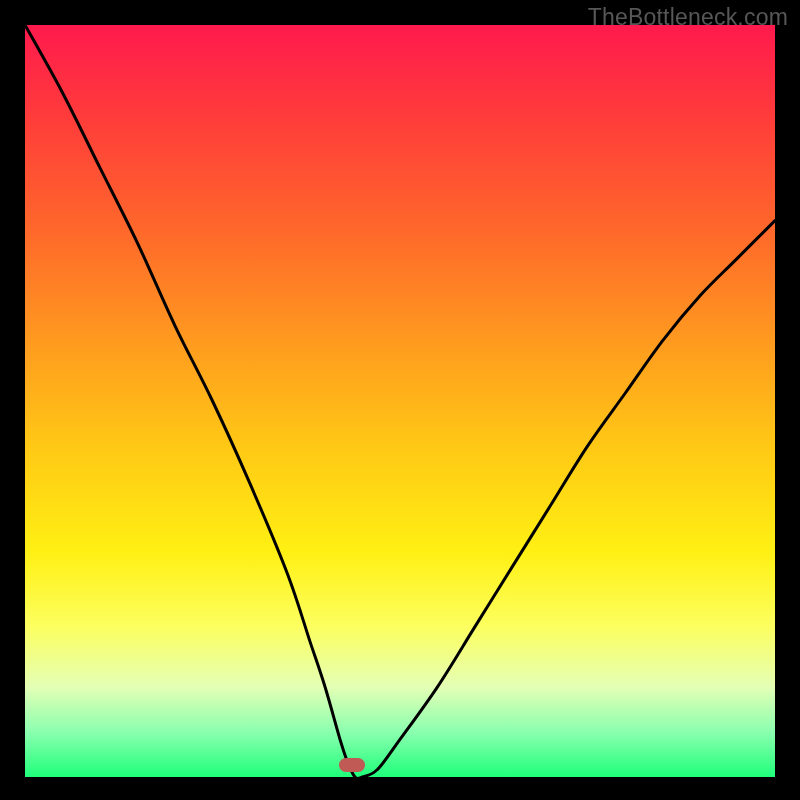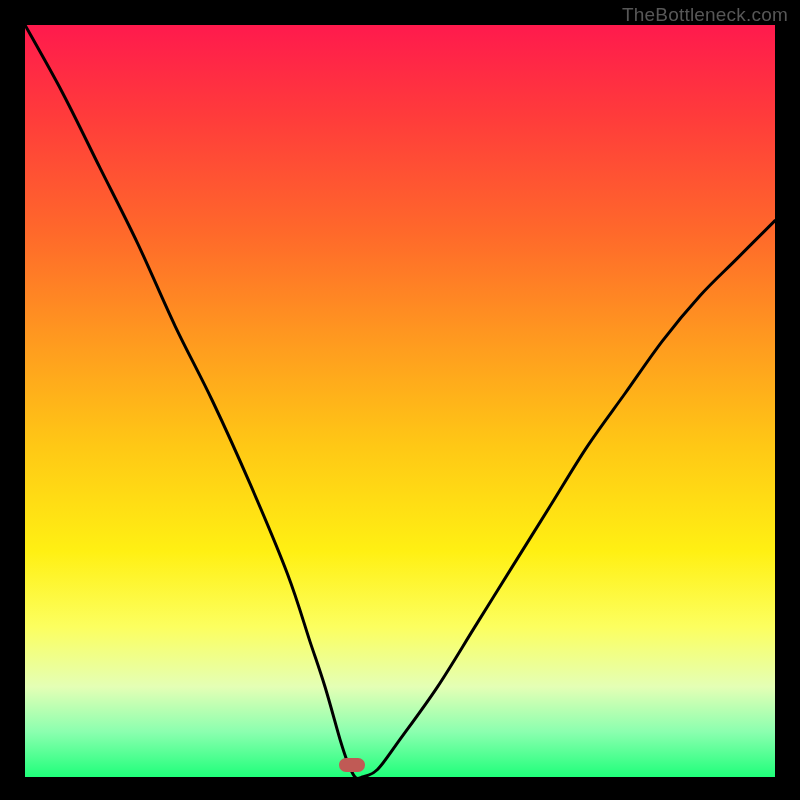--- a/index.html
+++ b/index.html
@@ -28,21 +28,21 @@
       #e4ffb5 88%,
       #8bffaf 94%,
       #1fff7a 100%
     );
   }
   .watermark {
     position: absolute;
     top: 4px;
     right: 12px;
     color: #575757;
-    font-size: 19px;
+    font-size: 23px;
     font-weight: 500;
     letter-spacing: 0.2px;
     font-family: Arial, sans-serif;
   }
   svg.curve {
     position: absolute;
     left: 0;
     top: 0;
     width: 750px;
     height: 752px;

